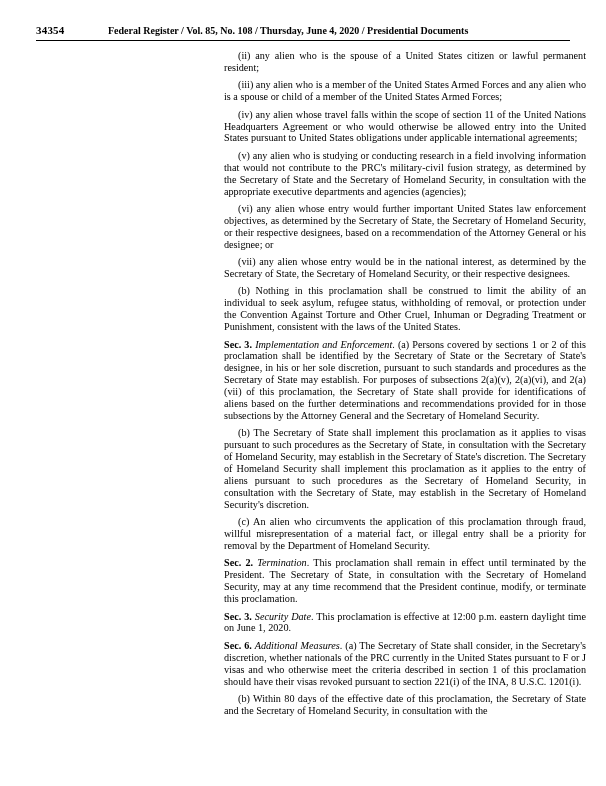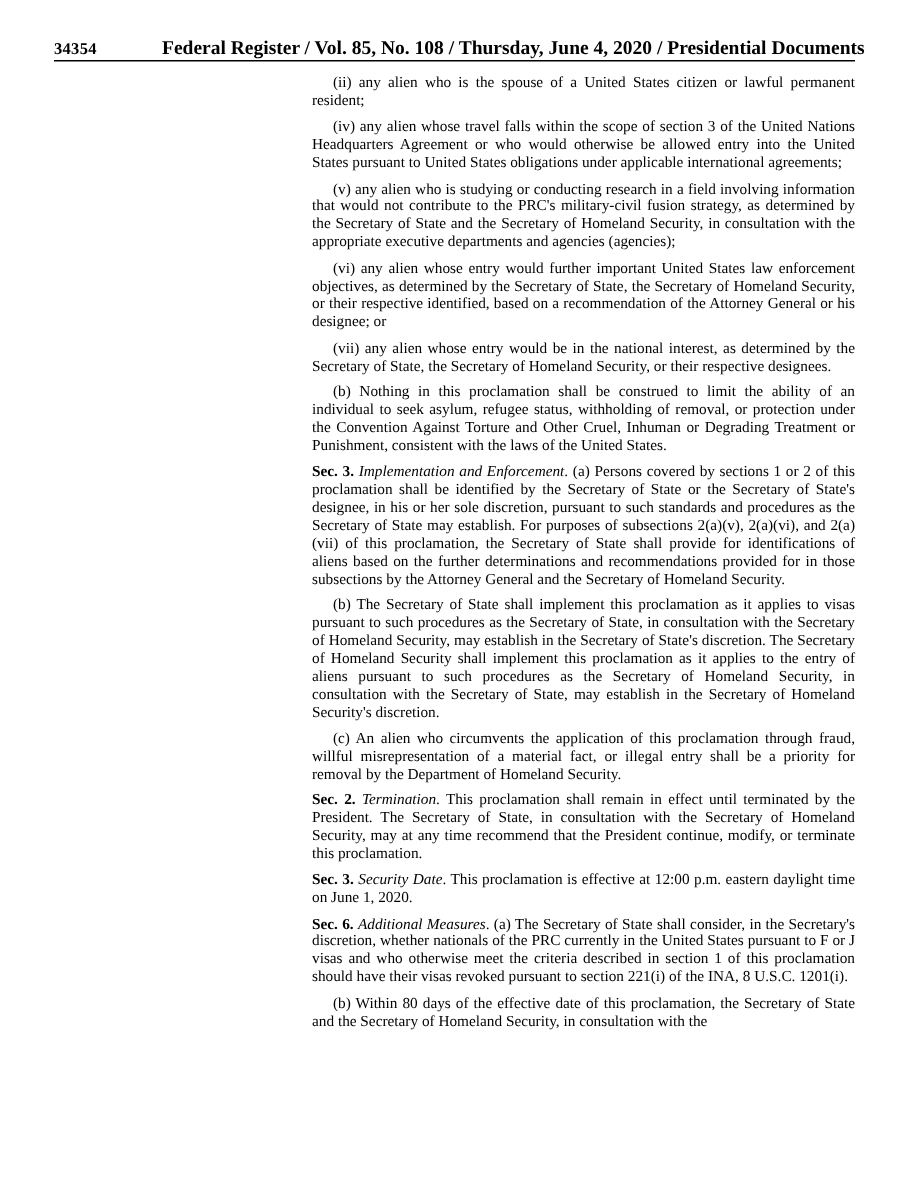--- a/index.html
+++ b/index.html
@@ -32,36 +32,36 @@
     font-family: "Liberation Serif", serif;
     font-weight: bold;
     font-size: 11px;
     letter-spacing: 0.2px;
     margin-left: 36px;
     width: 48px;
   }
   .header .header-title {
     font-family: "Liberation Serif", serif;
     font-weight: bold;
-    font-size: 13px;
+    font-size: 10px;
     margin-left: 24px;
     white-space: nowrap;
   }
   .header-rule {
     position: absolute;
     top: 40px;
     left: 36px;
     width: 534px;
     height: 1px;
     background: #000;
   }
   .body-col {
     position: absolute;
     top: 50px;
-    left: 208px;
+    left: 224px;
     width: 362px;
     text-align: justify;
     font-size: 10.2px;
     line-height: 11.9px;
   }
   p {
     margin: 0 0 0 0;
     text-align: justify;
     text-justify: inter-word;
   }
@@ -85,23 +85,24 @@
 
   <div class="header">
     <div class="page-number">34354</div>
     <div class="header-title">Federal Register / Vol. 85, No. 108 / Thursday, June 4, 2020 / Presidential Documents</div>
   </div>
   <div class="header-rule"></div>
 
   <div class="body-col">
 
     <p class="indent">(ii) any alien who is the spouse of a United States citizen or lawful permanent resident;</p>
-    <p class="indent gap">(iv) any alien whose travel falls within the scope of section 3 of the United Nations Headquarters Agreement or who would otherwise be allowed entry into the United States pursuant to United States obligations under applicable international agreements;</p>
+    <p class="indent gap">(iii) any alien who is a member of the United States Armed Forces and any alien who is a spouse or child of a member of the United States Armed Forces;</p>
+    <p class="indent gap">(iv) any alien whose travel falls within the scope of section 11 of the United Nations Headquarters Agreement or who would otherwise be allowed entry into the United States pursuant to United States obligations under applicable international agreements;</p>
     <p class="indent gap">(v) any alien who is studying or conducting research in a field involving information that would not contribute to the PRC's military-civil fusion strategy, as determined by the Secretary of State and the Secretary of Homeland Security, in consultation with the appropriate executive departments and agencies (agencies);</p>
-    <p class="indent gap">(vi) any alien whose entry would further important United States law enforcement objectives, as determined by the Secretary of State, the Secretary of Homeland Security, or their respective identified, based on a recommendation of the Attorney General or his designee; or</p>
+    <p class="indent gap">(vi) any alien whose entry would further important United States law enforcement objectives, as determined by the Secretary of State, the Secretary of Homeland Security, or their respective designees, based on a recommendation of the Attorney General or his designee; or</p>
     <p class="indent gap">(vii) any alien whose entry would be in the national interest, as determined by the Secretary of State, the Secretary of Homeland Security, or their respective designees.</p>
     <p class="indent gap">(b) Nothing in this proclamation shall be construed to limit the ability of an individual to seek asylum, refugee status, withholding of removal, or protection under the Convention Against Torture and Other Cruel, Inhuman or Degrading Treatment or Punishment, consistent with the laws of the United States.</p>
 
     <p class="gap"><span class="secnum">Sec. 3.</span> <span class="ital">Implementation and Enforcement</span><span>. (a) Persons covered by sections 1 or 2 of this proclamation shall be identified by the Secretary of State or the Secretary of State's designee, in his or her sole discretion, pursuant to such standards and procedures as the Secretary of State may establish. For purposes of subsections 2(a)(v), 2(a)(vi), and 2(a)(vii) of this proclamation, the Secretary of State shall provide for identifications of aliens based on the further determinations and recommendations provided for in those subsections by the Attorney General and the Secretary of Homeland Security.</span></p>
 
     <p class="indent gap">(b) The Secretary of State shall implement this proclamation as it applies to visas pursuant to such procedures as the Secretary of State, in consultation with the Secretary of Homeland Security, may establish in the Secretary of State's discretion. The Secretary of Homeland Security shall implement this proclamation as it applies to the entry of aliens pursuant to such procedures as the Secretary of Homeland Security, in consultation with the Secretary of State, may establish in the Secretary of Homeland Security's discretion.</p>
     <p class="indent gap">(c) An alien who circumvents the application of this proclamation through fraud, willful misrepresentation of a material fact, or illegal entry shall be a priority for removal by the Department of Homeland Security.</p>
 
     <p class="gap"><span class="secnum">Sec. 2.</span> <span class="ital">Termination</span><span>. This proclamation shall remain in effect until terminated by the President. The Secretary of State, in consultation with the Secretary of Homeland Security, may at any time recommend that the President continue, modify, or terminate this proclamation.</span></p>
 

